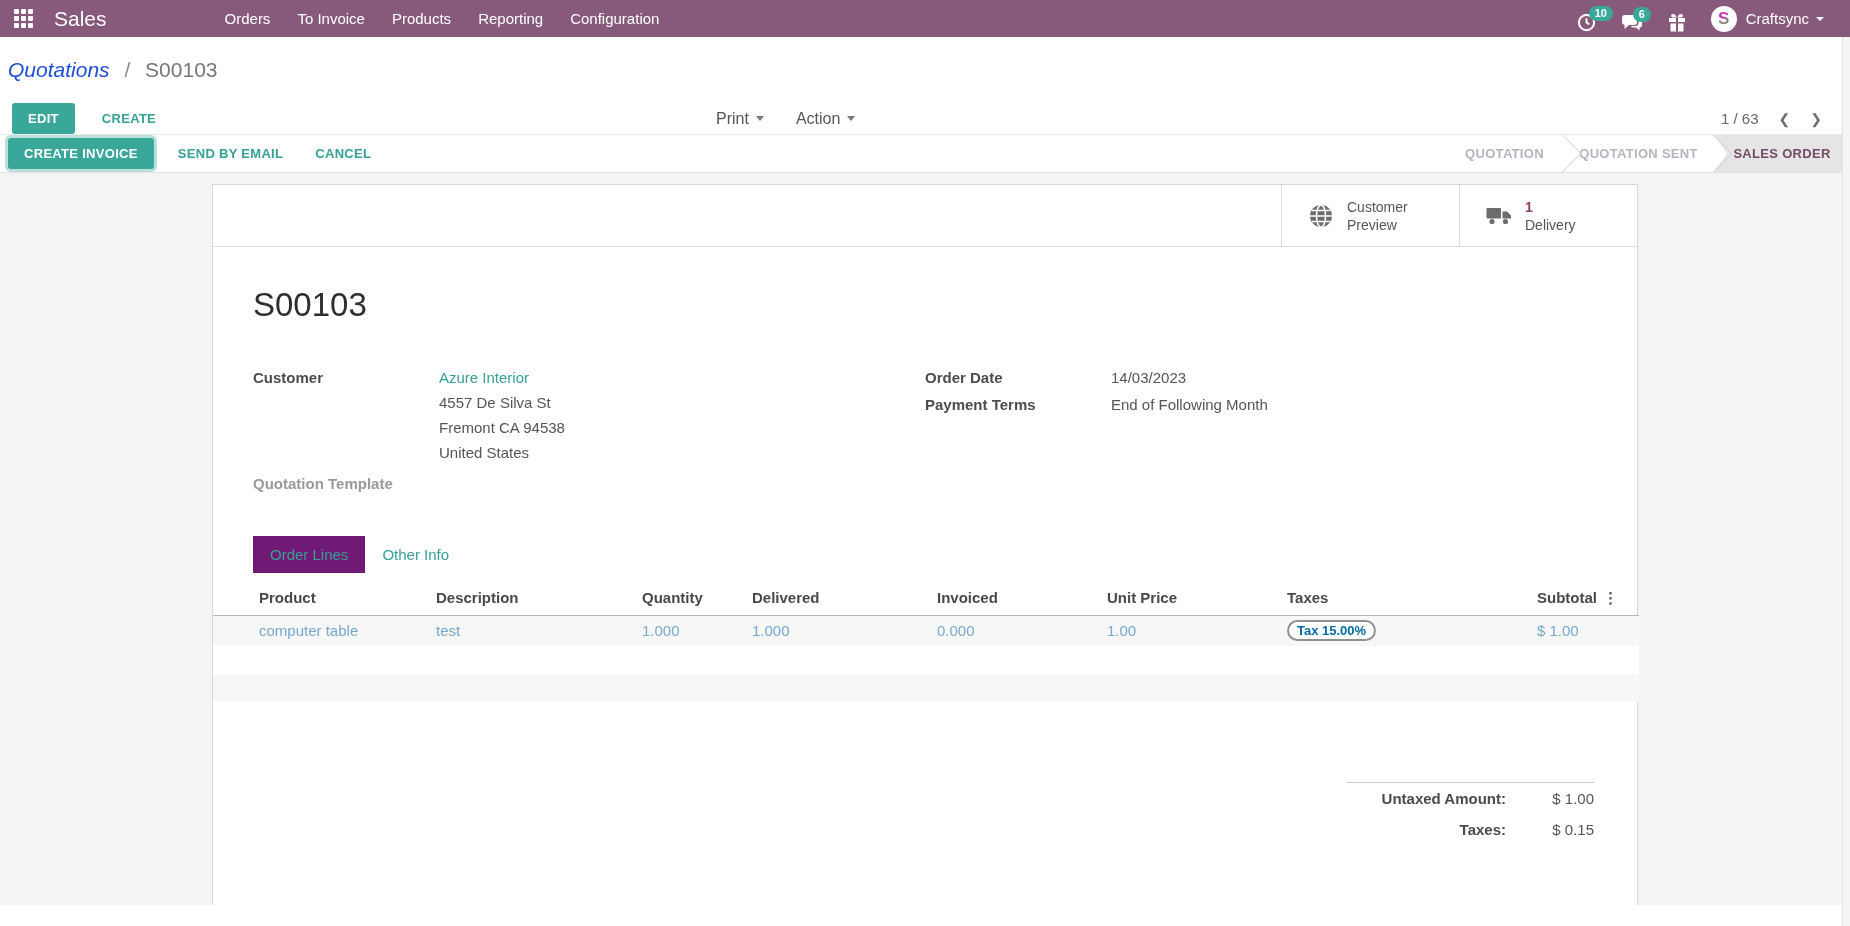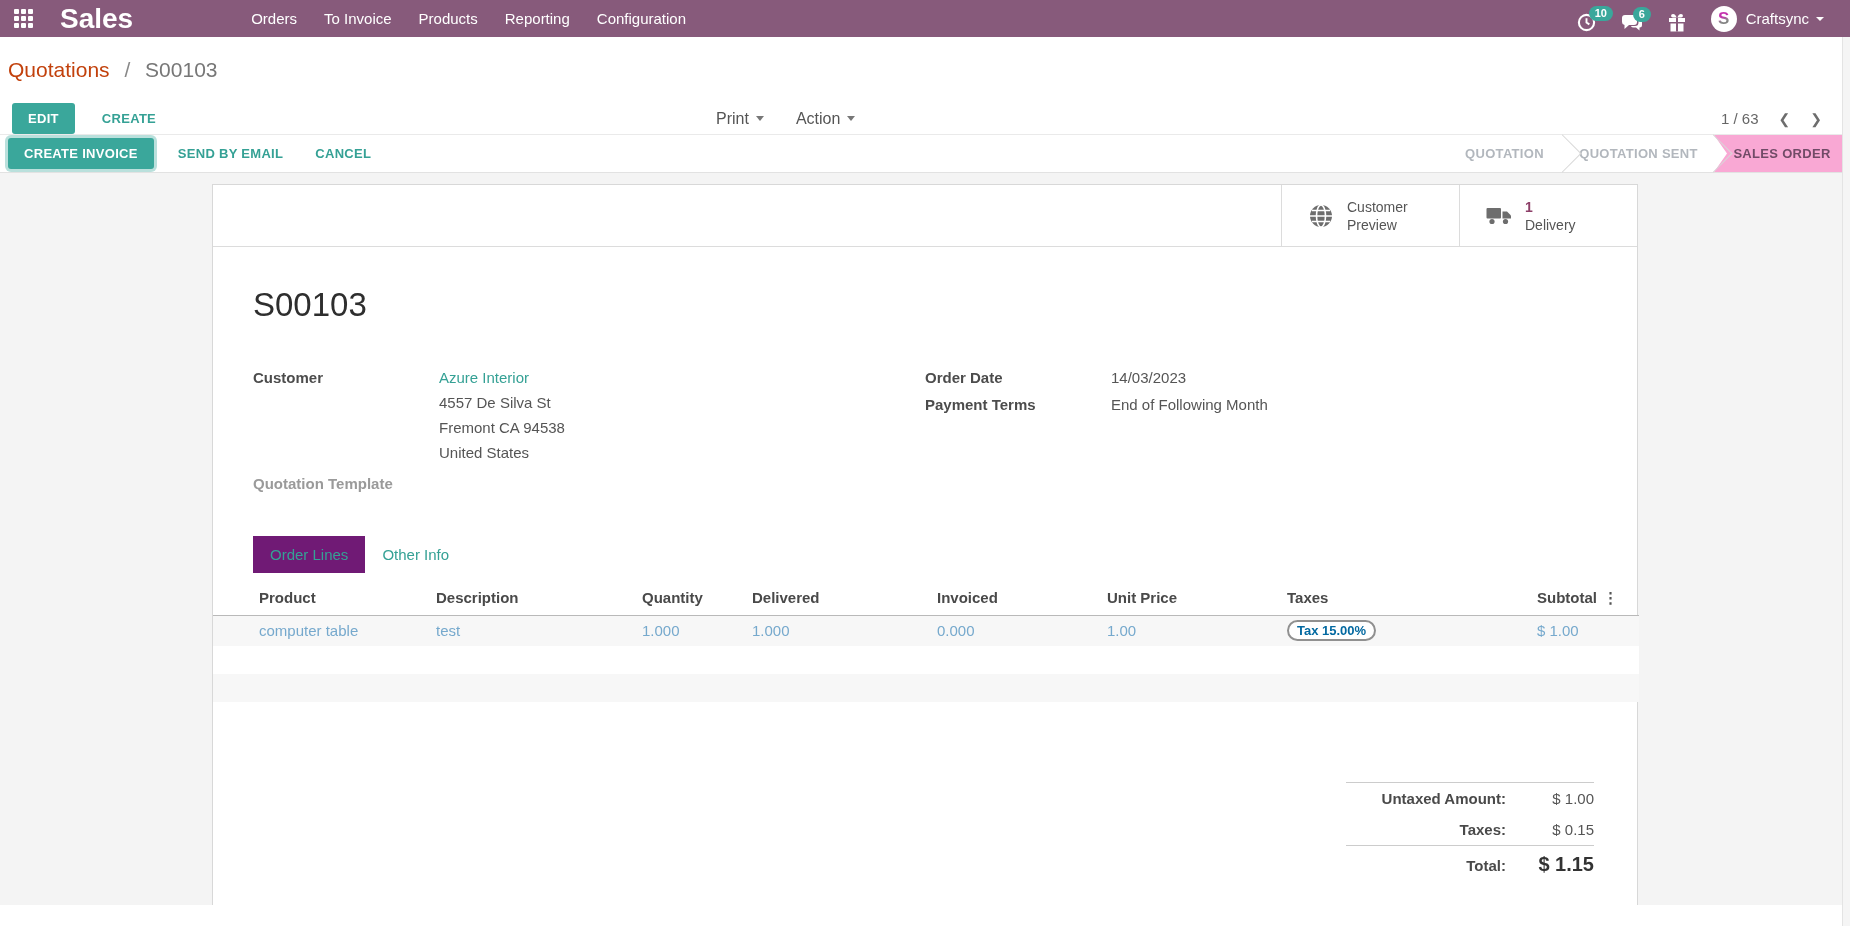--- a/index.html
+++ b/index.html
@@ -3,38 +3,38 @@
 <meta charset="utf-8">
 <style>
   * { margin:0; padding:0; box-sizing:border-box; }
   html,body { width:1850px; height:926px; overflow:hidden; }
   body { font-family:"Liberation Sans", sans-serif; background:#fff; }
   .app { position:relative; width:1850px; height:926px; overflow:hidden; }
 
   
   .topbar { height:37px; background:#875a7b; display:flex; align-items:center; padding:0 12px; color:#fff; }
   .apps-btn { width:22px; height:22px; display:flex; align-items:center; justify-content:center; cursor:pointer; }
-  .app-name { font-size:28px; font-weight:bold; margin-left:26px; cursor:pointer; }
+  .app-name { font-size:21px; font-weight:normal; margin-left:20px; cursor:pointer; }
   .topnav { display:flex; gap:27px; margin-left:118px; font-size:15px; }
   .topnav span { cursor:pointer; }
   .systray { margin-left:auto; display:flex; align-items:flex-end; gap:25px; padding-right:14px; }
   .tray-item { position:relative; display:flex; align-items:center; cursor:pointer; }
   .badge { position:absolute; top:-7px; left:12px; background:#3aa79b; color:#fff; font-size:11px; font-weight:bold;
            border-radius:9px; padding:1px 6px; line-height:13px; }
   .avatar { width:26px; height:26px; border-radius:50%; background:#fff; display:flex; align-items:center; justify-content:center;
             font-weight:900; font-size:17px; line-height:1;
             color:#b13a9e; background-image:linear-gradient(#fff,#fff); overflow:hidden; }
   .avatar b { background:linear-gradient(160deg,#c433ae 40%,#8a8a8a 62%,#6f6f6f); -webkit-background-clip:text; background-clip:text; color:transparent; }
   .user-name { font-size:15px; margin-left:9px; }
   .caret-down { width:0; height:0; border-left:4px solid transparent; border-right:4px solid transparent; border-top:4px solid #fff; margin-left:7px; }
 
   
   .control { background:#fff; padding:20px 8px 0 8px; }
   .breadcrumb { font-size:21px; line-height:26px; }
-  .bc-link { color:#c2410c; cursor:pointer; }
+  .bc-link { color:#1d4ed8; cursor:pointer;font-style:italic; }
   .bc-sep { color:#888; margin:0 9px; }
   .bc-current { color:#777; }
   .cp-buttons { display:flex; align-items:center; margin-top:20px; height:31px; position:relative; }
   .btn-primary { background:#3aa79b; color:#fff; border:none; font-family:inherit; font-weight:bold; font-size:13px;
                  letter-spacing:.3px; padding:8px 16px; border-radius:3px; cursor:pointer; }
   .btn-flat { background:none; border:none; font-family:inherit; color:#35a195; font-weight:bold; font-size:13px;
               letter-spacing:.3px; cursor:pointer; }
   #edit-btn { margin-left:4px; }
   #create-btn { margin-left:27px; }
   .cp-center { position:absolute; left:708px; display:flex; gap:32px; align-items:center; }
@@ -50,21 +50,21 @@
   #send-email-btn { margin-left:24px; }
   #cancel-btn { margin-left:32px; }
   .statesteps { margin-left:auto; display:flex; height:37px; }
   .step { display:flex; align-items:center; justify-content:center; font-size:13px; font-weight:bold; letter-spacing:.3px;
           color:#b2b7bd; position:relative; cursor:pointer; }
   .step.s1 { width:117px; }
   .step.s2 { width:151px; }
   .step.s3 { width:136px; }
   .step.chev::after { content:''; position:absolute; right:-13px; top:5px; width:26px; height:26px;
           border-top:1px solid #d7d7d7; border-right:1px solid #d7d7d7; transform:rotate(45deg); z-index:2; pointer-events:none; }
-  .step.active { background:#f9a8d4; color:#714b67;
+  .step.active { background:#e5e5e5; color:#714b67;
           clip-path:polygon(0 0,100% 0,100% 100%,0 100%,13px 50%); }
 
   
   .content { height:732px; background:#f4f4f4; position:relative; overflow:hidden; }
   .sheet { width:1426px; margin:11px auto 0; background:#fff; border:1px solid #d8d8d8; border-bottom:none; min-height:725px; }
   .button-box { height:62px; border-bottom:1px solid #dcdcdc; display:flex; justify-content:flex-end; }
   .stat-btn { width:178px; border-left:1px solid #dcdcdc; display:flex; align-items:center; padding-left:26px; gap:13px; cursor:pointer; background:#fff; }
   .stat-txt { font-size:14px; color:#555; line-height:18px; }
   .stat-count { color:#8d3f68; font-weight:bold; font-size:14px; line-height:18px; }
 
@@ -341,23 +341,19 @@
 
       <div class="totals">
         <div class="tot-row first">
           <span class="tot-label">Untaxed Amount:</span>
           <span class="tot-val">$ 1.00</span>
         </div>
         <div class="tot-row">
           <span class="tot-label">Taxes:</span>
           <span class="tot-val">$ 0.15</span>
         </div>
-        <div class="tot-row grand">
-          <span class="tot-label">Total:</span>
-          <span class="tot-val">$ 1.15</span>
-        </div>
       </div>
 
     </div>
   </div>
 
   <div class="scrollstrip"></div>
 </div>
 
 </body></html>

